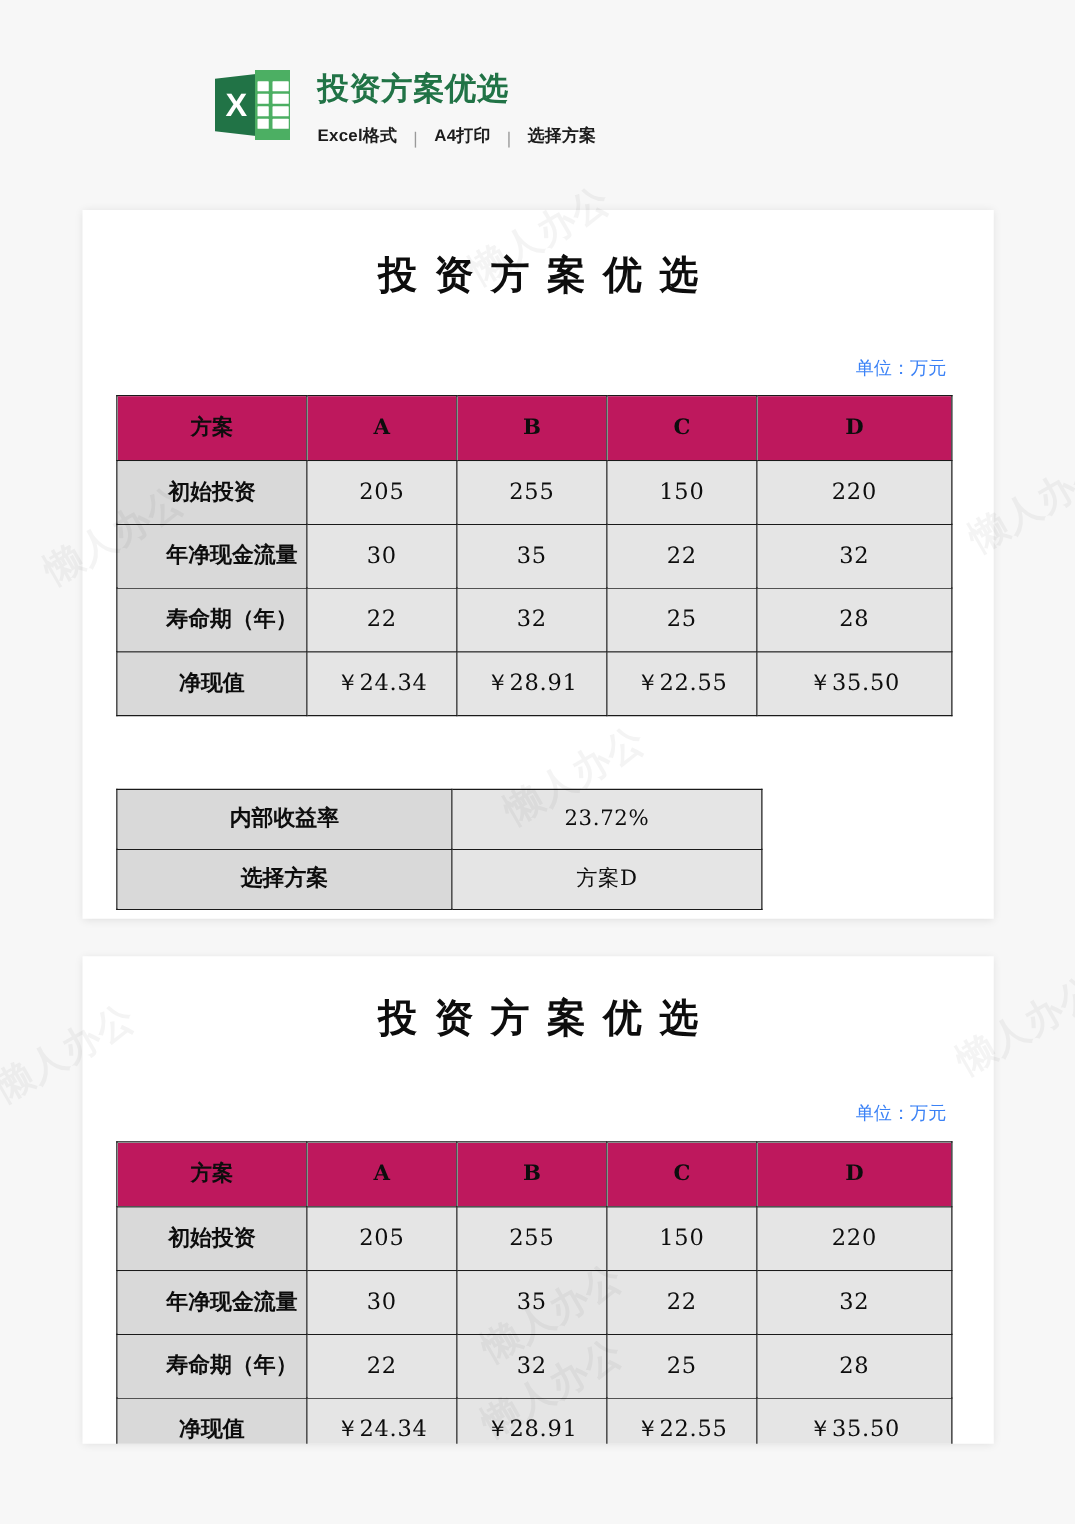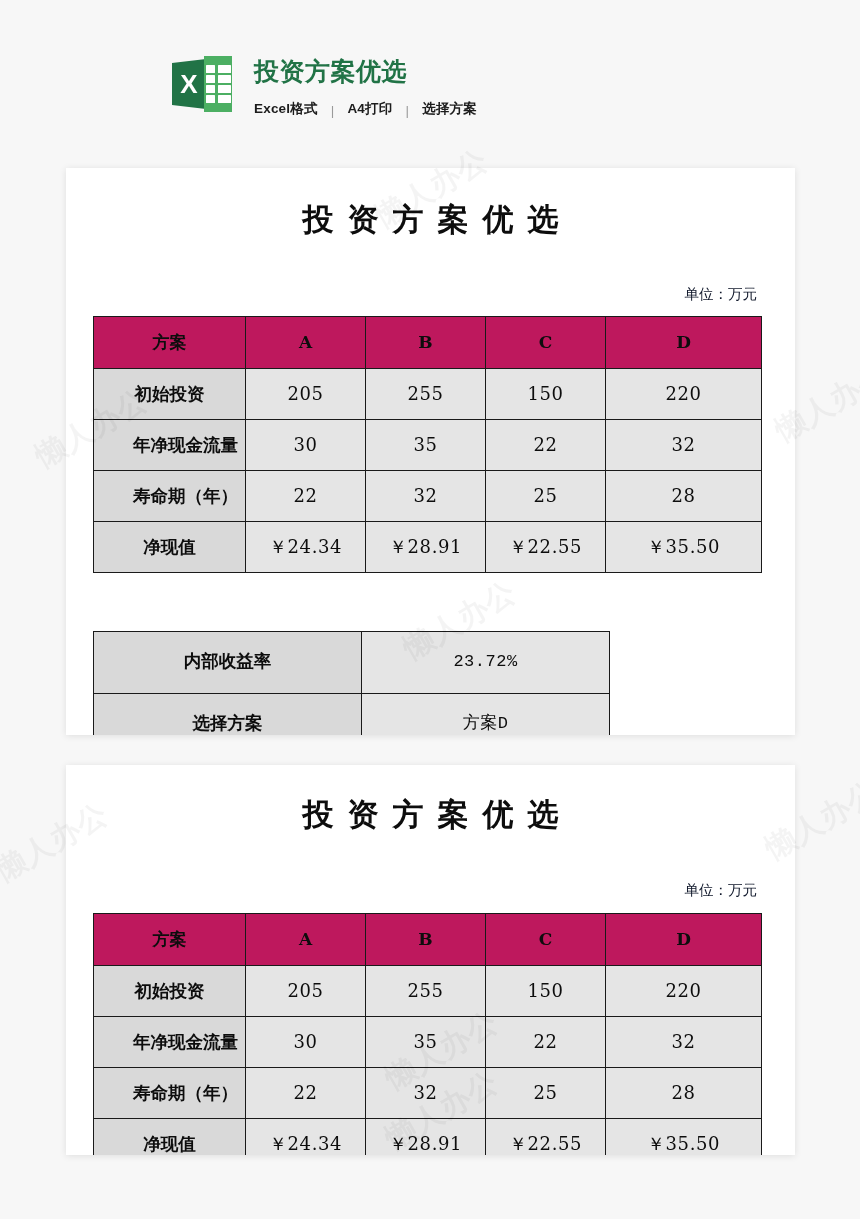--- a/index.html
+++ b/index.html
@@ -134,21 +134,21 @@
     padding-left: 14px;
     margin: 0;
   }
   #sheet-1 .doc-title { padding-top: 31px; }
   #sheet-2 .doc-title { padding-top: 29px; }
 
   .unit-line {
     text-align: right;
     font-family: "DejaVu Serif", serif;
     font-size: 14.5px;
-    color: #0f172a;
+    color: #3b82f6;
     padding-right: 38px;
   }
   #sheet-1 .unit-line { margin-top: 44px; }
   #sheet-2 .unit-line { margin-top: 45px; }
 
   
   .tbl-wrap { padding: 0 27px; }
   #sheet-1 .tbl-wrap.main { margin-top: 12px; }
   #sheet-2 .tbl-wrap.main { margin-top: 13px; }
 
@@ -206,21 +206,21 @@
   col.c4 { width: 156px; }
 
   tr.r-head td { height: 52px; }
   tr.r-body td { height: 51px; }
 
   
   .tbl-wrap.secondary { margin-top: 58px; }
   table.grid.sec { width: 516px; }
   table.grid.sec col.s0 { width: 268px; }
   table.grid.sec col.s1 { width: 248px; }
-  table.grid.sec tr td { height: 62px; font-family: Liberation Mono, monospace; }
+  table.grid.sec tr td { height: 48px; }
   table.grid.sec td.lbl { font-size: 17.5px; }
   table.grid.sec td.val { font-size: 17px; letter-spacing: 0.5px; }
 </style>
 </head>
 <body>
 
 <div class="canvas">
 
   <div class="header">
     <div class="hdr-inner">

